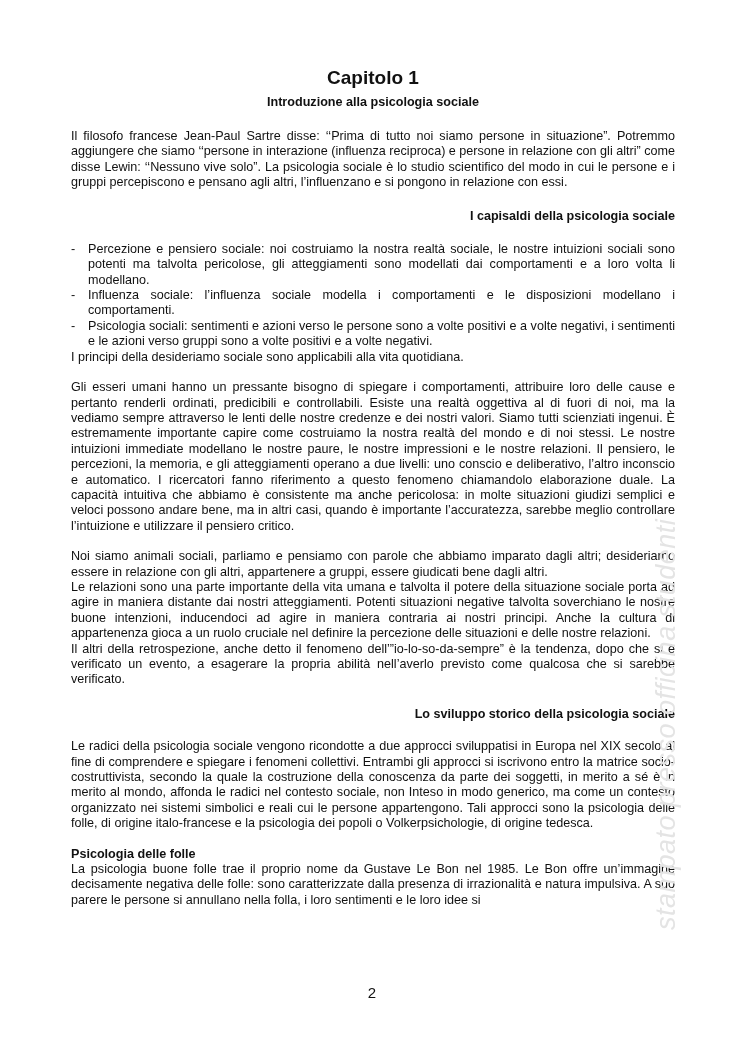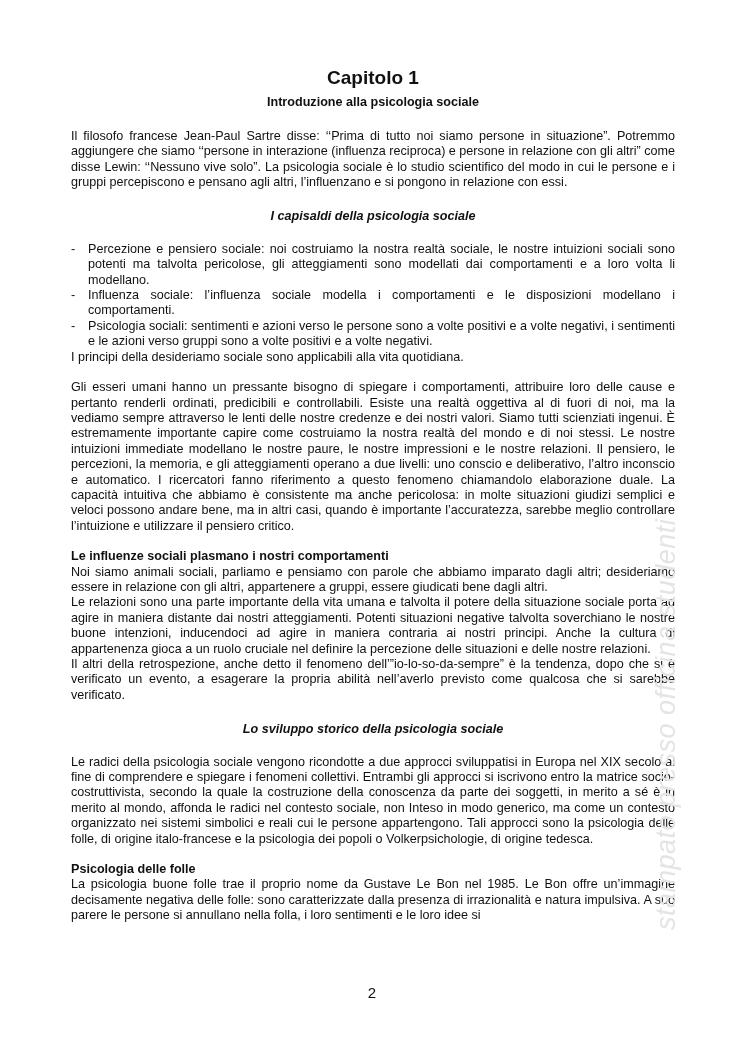--- a/index.html
+++ b/index.html
@@ -2,21 +2,21 @@
 <html><head>
 <meta charset="utf-8">
 <style>
   html, body { margin: 0; padding: 0; background: #ffffff; }
   body { width: 744px; height: 1052px; position: relative; overflow: hidden;
          font-family: "Liberation Sans", sans-serif; color: #111; }
   .page { position: absolute; left: 71px; top: 70px; width: 604px; font-size: 12.6px; line-height: 15.4px; }
   .title { text-align: center; font-weight: bold; margin: 0; }
   .title-block { margin-bottom: 18px; }
   p { margin: 0; text-align: justify; }
-  .h-center { text-align: center; font-weight: bold; margin: 19px 0 17px 0; font-style: italic; }
+  .h-center { text-align: right; font-weight: bold; margin: 19px 0 17px 0; }
   .h-left { font-weight: bold; margin: 0; }
   ul.bullets { list-style: none; margin: 0; padding: 0; }
   ul.bullets li { position: relative; padding-left: 17px; text-align: justify; }
   ul.bullets li .dash { position: absolute; left: 0; top: 0; }
   .gap { height: 15px; }
   b { font-weight: normal; }
   .page-number { position: absolute; top: 984px; left: 0; width: 744px; text-align: center; font-size: 15px; }
   .watermark { position: absolute; left: 651px; top: 930px; transform-origin: left top; transform: rotate(-90deg);
                font-style: italic; font-size: 27px; color: #e4e4e4; white-space: nowrap; letter-spacing: 0.5px; }
 </style>
@@ -40,21 +40,20 @@
     <li><span class="dash">-</span><b>Psicologia sociali:</b><span> sentimenti e azioni verso le persone sono a volte positivi e a volte negativi, i sentimenti e le azioni verso gruppi sono a volte positivi e a volte negativi.</span></li>
   </ul>
   <p>I principi della desideriamo sociale sono applicabili alla vita quotidiana.</p>
 
   <div class="gap"></div>
 
   <p><span>Gli esseri umani hanno un pressante bisogno di spiegare i comportamenti, attribuire loro delle cause e pertanto renderli ordinati, predicibili e controllabili. Esiste una </span><b>realtà oggettiva</b><span> al di fuori di noi, ma la vediamo sempre attraverso le lenti delle nostre credenze e dei nostri valori. Siamo tutti </span><b>scienziati ingenui</b><span>. È estremamente importante capire come costruiamo la nostra realtà del mondo e di noi stessi. Le nostre intuizioni immediate modellano le nostre paure, le nostre impressioni e le nostre relazioni. Il pensiero, le percezioni, la memoria, e gli atteggiamenti operano a due livelli: uno conscio e deliberativo, l’altro inconscio  e automatico. I ricercatori fanno riferimento a questo fenomeno chiamandolo </span><b>elaborazione duale</b><span>. La capacità intuitiva che abbiamo è consistente ma anche pericolosa: in molte situazioni giudizi semplici e veloci possono andare bene, ma in altri casi, quando è importante l’accuratezza, sarebbe meglio controllare l’intuizione e utilizzare il pensiero critico.</span></p>
 
   <div class="gap"></div>
 
-  <div class="h-left">Le influenze sociali plasmano i nostri comportamenti</div>
   <p><span>Noi siamo </span><b>animali sociali</b><span>, parliamo e pensiamo con parole che abbiamo imparato dagli altri; desideriamo essere in relazione con gli altri, appartenere a gruppi, essere giudicati bene dagli altri.</span></p>
   <p><span>Le relazioni sono una parte importante della vita umana e talvolta il potere della situazione sociale porta ad agire in maniera distante dai nostri atteggiamenti. Potenti situazioni negative talvolta soverchiano le nostre buone intenzioni, inducendoci ad agire in maniera contraria ai nostri principi. Anche la </span><b>cultura</b><span> di appartenenza gioca a un ruolo cruciale nel definire la percezione delle situazioni e delle nostre relazioni.</span></p>
   <p><span>Il </span><b>altri della retrospezione</b><span>, anche detto il fenomeno dell’”io-lo-so-da-sempre” è la tendenza, dopo che si è verificato un evento, a esagerare la propria abilità nell’averlo previsto come qualcosa che si sarebbe verificato.</span></p>
 
   <div class="h-center">Lo sviluppo storico della psicologia sociale</div>
 
   <p><span>Le radici della psicologia sociale vengono ricondotte a </span><b>due approcci</b><span> sviluppatisi in </span><b>Europa nel XIX</b><span> secolo al fine di comprendere e spiegare i fenomeni collettivi. Entrambi gli approcci si iscrivono entro la </span><b>matrice socio-costruttivista</b><span>, secondo la quale la costruzione della conoscenza da parte dei soggetti, in merito a sé è in merito al mondo, affonda le radici nel contesto sociale, non Inteso in modo generico, ma come un contesto organizzato nei sistemi simbolici e reali cui le persone appartengono. Tali approcci sono la </span><b>psicologia delle folle</b><span>, di origine italo-francese e la </span><b>psicologia dei popoli o Volkerpsichologie</b><span>, di origine tedesca.</span></p>
 
   <div class="gap"></div>
 

